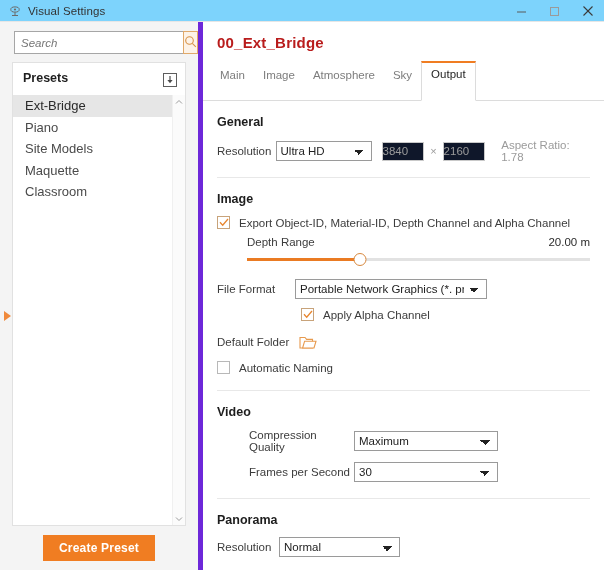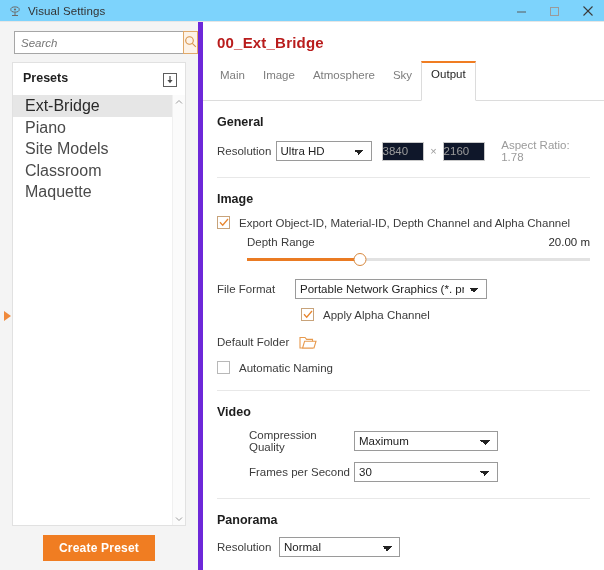--- a/index.html
+++ b/index.html
@@ -63,21 +63,21 @@
   }
   .presets-head {
     display: flex; align-items: flex-start; justify-content: space-between;
     padding: 8px 6px 6px 10px;
   }
   .presets-title { font-size: 12.5px; font-weight: bold; color: #1f1f1f; }
   .import-icon { width: 18px; height: 18px; display: flex; align-items: center; justify-content: center; cursor: pointer; }
   .presets-list { position: relative; flex: 1; }
   .preset-item {
     height: 21.5px; line-height: 21.5px; padding-left: 12px;
-    font-size: 16px; color: #4a4a4a; cursor: pointer;
+    font-size: 13px; color: #4a4a4a; cursor: pointer;
     margin-right: 13px;
   }
   .preset-item.selected { background: #e6e6e6; color: #2a2a2a; }
   .vscroll {
     position: absolute; right: 0; top: 0; bottom: 0; width: 13px;
     background: #fbfbfb; border-left: 1px solid #f0f0f0;
     display: flex; flex-direction: column; justify-content: space-between; align-items: center;
   }
   .vscroll-arrow { height: 13px; width: 13px; display: flex; align-items: center; justify-content: center; cursor: pointer; }
   .create-wrap { height: 44px; display: flex; align-items: center; justify-content: center; background: #f4f4f4; }
@@ -209,22 +209,22 @@
               <line x1="8" y1="4" x2="8" y2="10" stroke="#4a4a4a" stroke-width="1.2"></line>
               <polygon points="5.4,8 10.6,8 8,11.2" fill="#4a4a4a"></polygon>
             </svg>
           </span>
         </div>
 
         <div class="presets-list">
           <div class="preset-item selected">Ext-Bridge</div>
           <div class="preset-item">Piano</div>
           <div class="preset-item">Site Models</div>
+          <div class="preset-item">Maquette</div>
           <div class="preset-item">Classroom</div>
-          <div class="preset-item">Maquette</div>
 
           <div class="vscroll">
             <div class="vscroll-arrow">
               <svg width="8" height="6" viewBox="0 0 8 6">
                   <polyline points="1,4.5 4,1.5 7,4.5" fill="none" stroke="#9c9c9c" stroke-width="1"></polyline>
                 </svg>
             </div>
             <div class="vscroll-arrow">
               <svg width="8" height="6" viewBox="0 0 8 6">
                   <polyline points="1,1.5 4,4.5 7,1.5" fill="none" stroke="#9c9c9c" stroke-width="1"></polyline>

